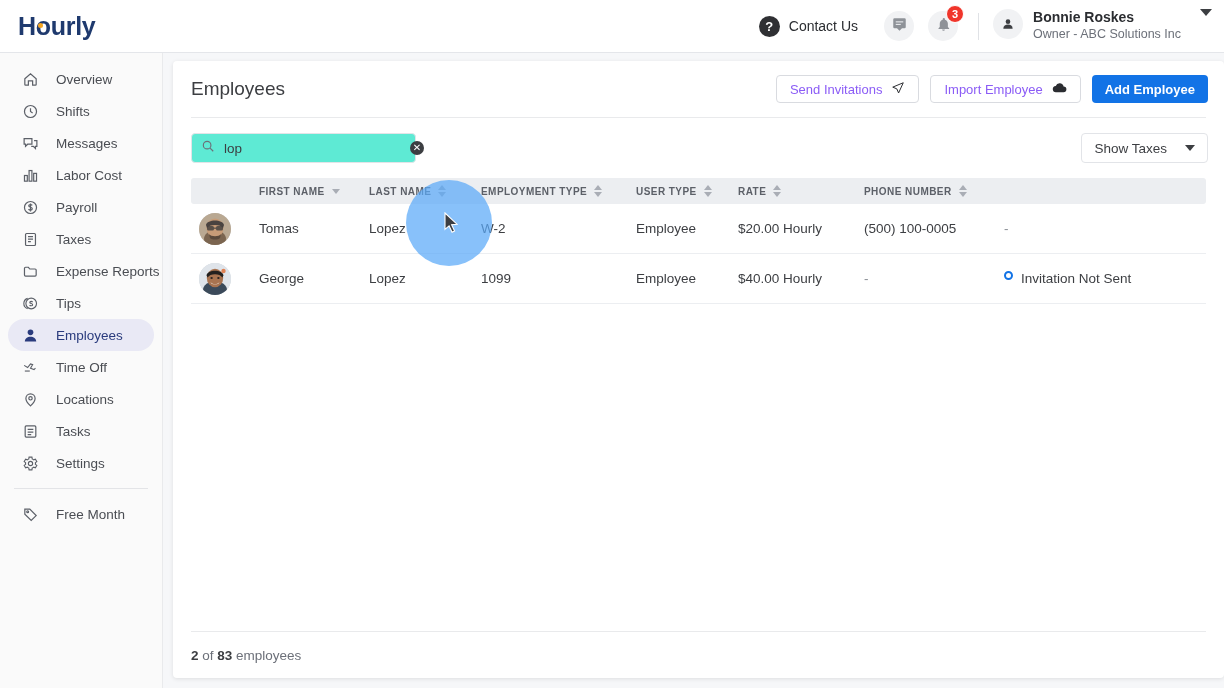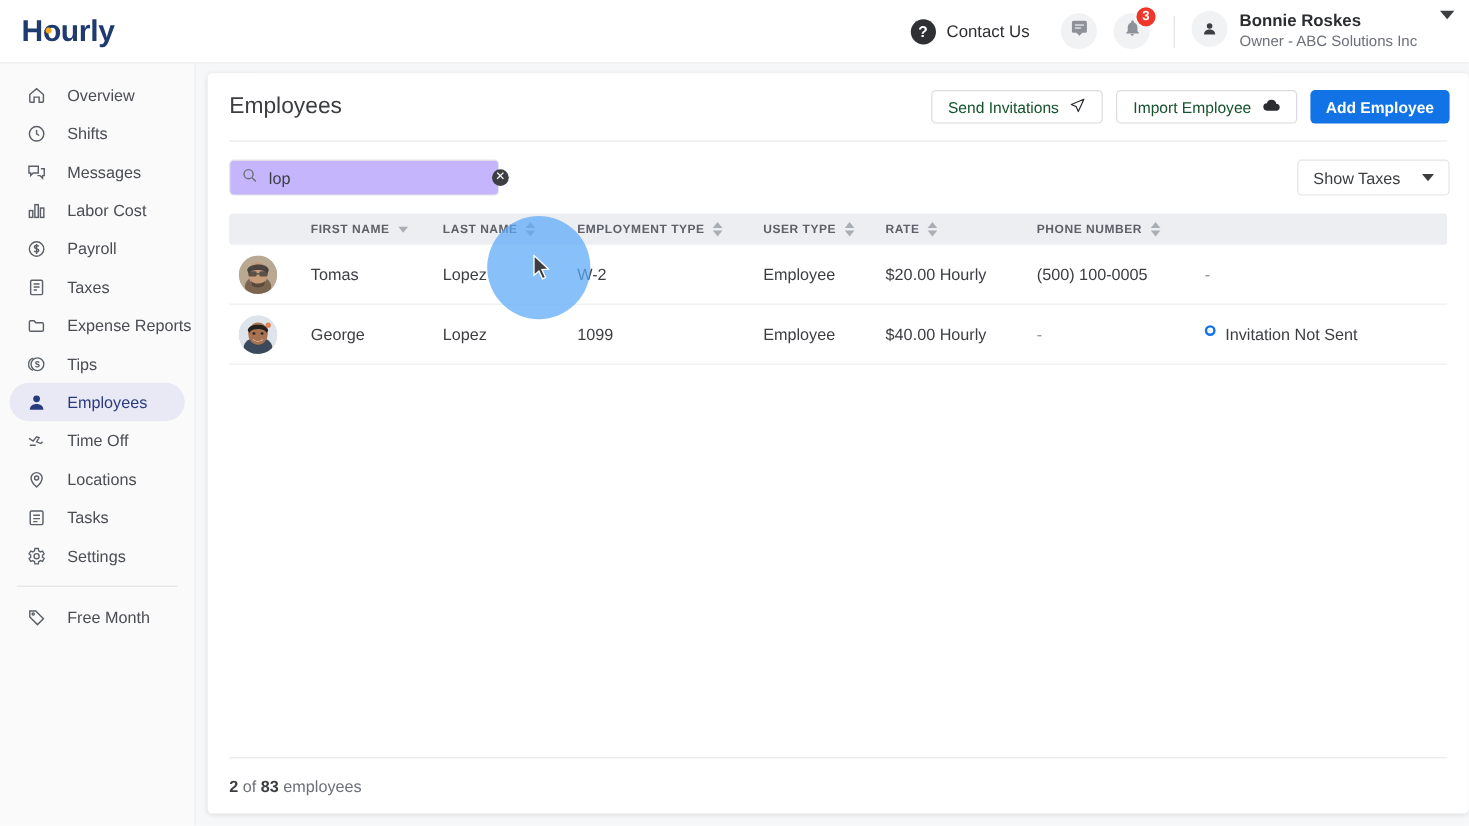--- a/index.html
+++ b/index.html
@@ -105,31 +105,31 @@
   .card-head{
     height:56px; display:flex; align-items:center;
     padding:0 16px 0 18px;
   }
   .page-title{ font-size:19px; color:#3c3e42; font-weight:400; }
   .head-actions{ margin-left:auto; display:flex; align-items:center; gap:11px; }
   .btn{
     height:28px; border-radius:4px; display:flex; align-items:center;
     gap:9px; padding:0 13px; font-size:13px; cursor:pointer; white-space:nowrap;
   }
-  .btn-outline{ border:1px solid #d9dbe0; background:#fff; color:#14532d;justify-content:center; }
+  .btn-outline{ border:1px solid #d9dbe0; background:#fff; color:#8b5cf6;justify-content:center; }
   .btn-primary{ background:#1273e6; color:#fff; font-weight:700; border:none; }
   .head-rule{ height:1px; background:#e9eaec; margin:0 18px; }
 
   
   .search-row{
     height:60px; display:flex; align-items:center; padding:0 16px 0 18px;
   }
   .search-box{
     width:225px; height:30px; border:1px solid #e2e4e8; border-radius:4px;
-    display:flex; align-items:center; padding:0 9px; gap:9px; background:#c4b5fd;
+    display:flex; align-items:center; padding:0 9px; gap:9px; background:#5eead4;
   }
   .search-input{
     border:none; outline:none; font-size:13.5px; color:#3c3e42;
     flex:1; font-family:inherit; background:transparent;
   }
   .clear-btn{
     width:14px;height:14px;border-radius:50%;background:#3c3e42;color:#fff;
     font-size:10px;display:flex;align-items:center;justify-content:center;
     cursor:pointer; flex:0 0 14px; line-height:1;
   }

